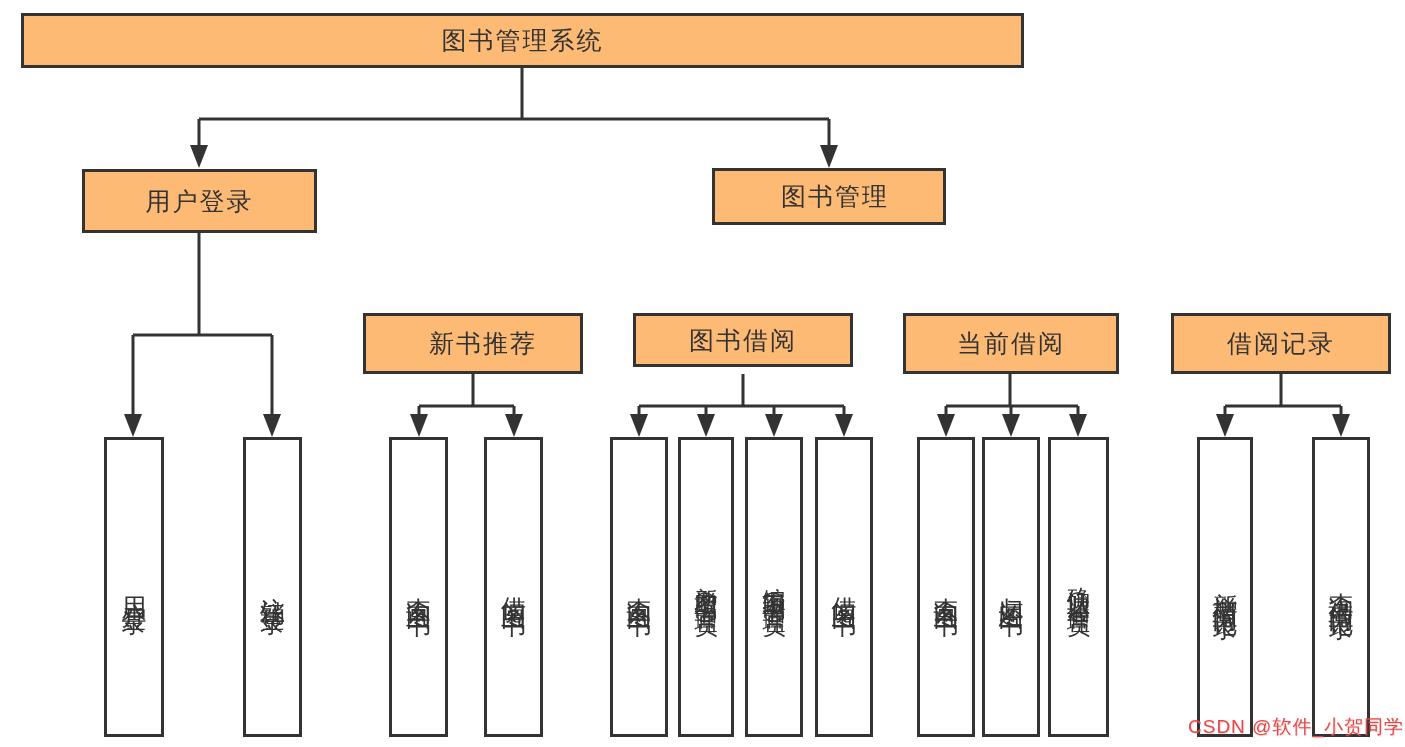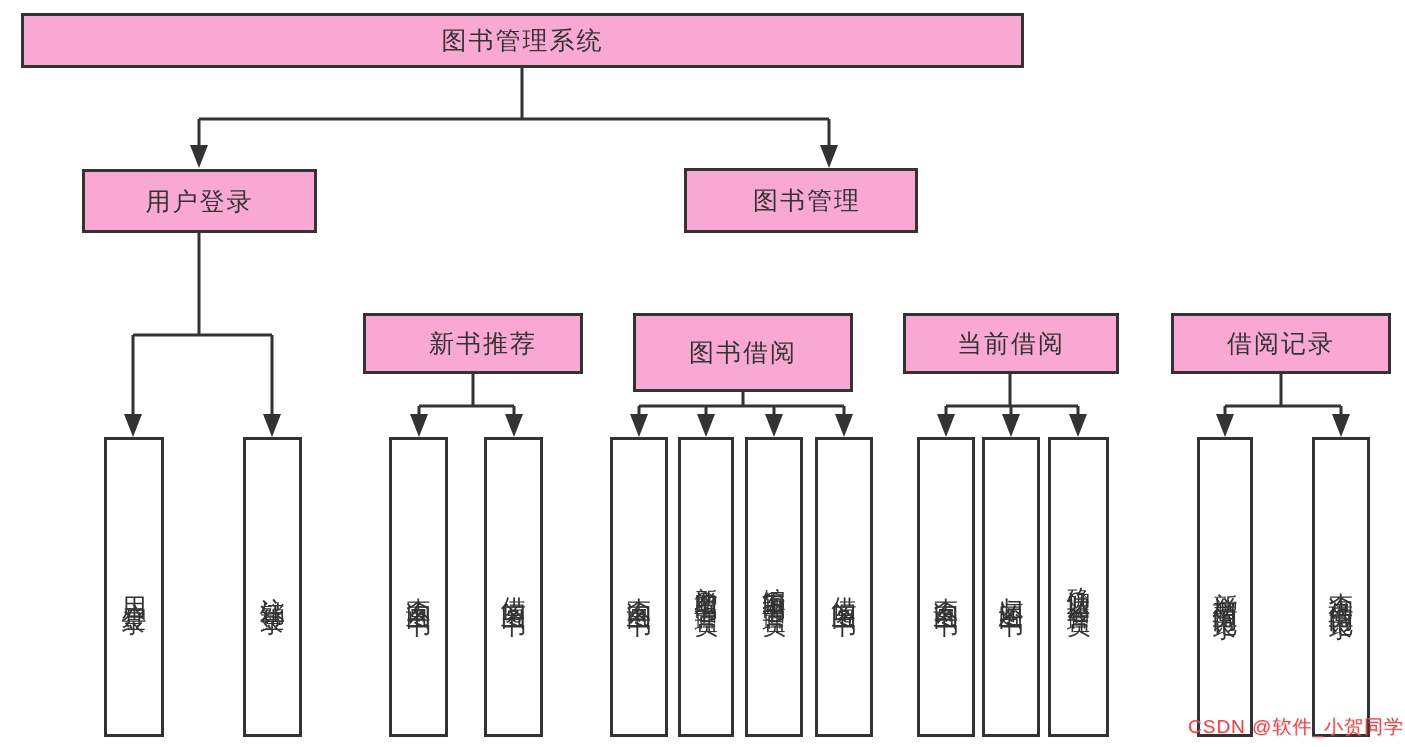--- a/index.html
+++ b/index.html
@@ -1,20 +1,20 @@
 <!DOCTYPE html>
 <html><head>
 <meta charset="utf-8">
 <style>
   html,body{margin:0;padding:0;background:#ffffff;}
   body{width:1405px;height:747px;font-family:"Liberation Sans","DejaVu Sans",sans-serif;}
   .stage{position:relative;width:1405px;height:747px;background:#ffffff;overflow:hidden;}
   svg.wires{position:absolute;left:0;top:0;width:1405px;height:747px;}
   .hbox{
-    position:absolute;box-sizing:border-box;background:#f9a8d4;
+    position:absolute;box-sizing:border-box;background:#fdba74;
     border:3px solid #333333;color:#333333;
     display:flex;align-items:center;justify-content:center;
     font-size:25px;letter-spacing:2px;white-space:nowrap;
   }
   .vbox{
     position:absolute;box-sizing:border-box;background:#ffffff;
     border:3px solid #333333;color:#333333;
     display:flex;align-items:center;justify-content:center;
     writing-mode:vertical-rl;text-orientation:mixed;
     font-size:25px;letter-spacing:5px;line-height:1;white-space:nowrap;
@@ -64,28 +64,28 @@
     </g>
   </svg>
 
   <div class="hbox" style="left:21px;top:13px;width:1003px;height:55px;">
     <span>图书管理系统</span>
   </div>
 
   <div class="hbox" style="left:82px;top:169px;width:235px;height:64px;">
     <span>用户登录</span>
   </div>
-  <div class="hbox" style="left:684px;top:168px;width:234px;height:65px;padding-left:12px;">
+  <div class="hbox" style="left:712px;top:168px;width:234px;height:57px;padding-left:12px;">
     <span>图书管理</span>
   </div>
 
   <div class="hbox" style="left:363px;top:313px;width:220px;height:61px;padding-left:20px;">
     <span>新书推荐</span>
   </div>
-  <div class="hbox" style="left:633px;top:313px;width:220px;height:79px;">
+  <div class="hbox" style="left:633px;top:313px;width:220px;height:54px;">
     <span>图书借阅</span>
   </div>
   <div class="hbox" style="left:903px;top:313px;width:216px;height:61px;">
     <span>当前借阅</span>
   </div>
   <div class="hbox" style="left:1171px;top:313px;width:220px;height:61px;">
     <span>借阅记录</span>
   </div>
 
   <div class="vbox" style="left:104px;top:437px;width:60px;height:300px;">

